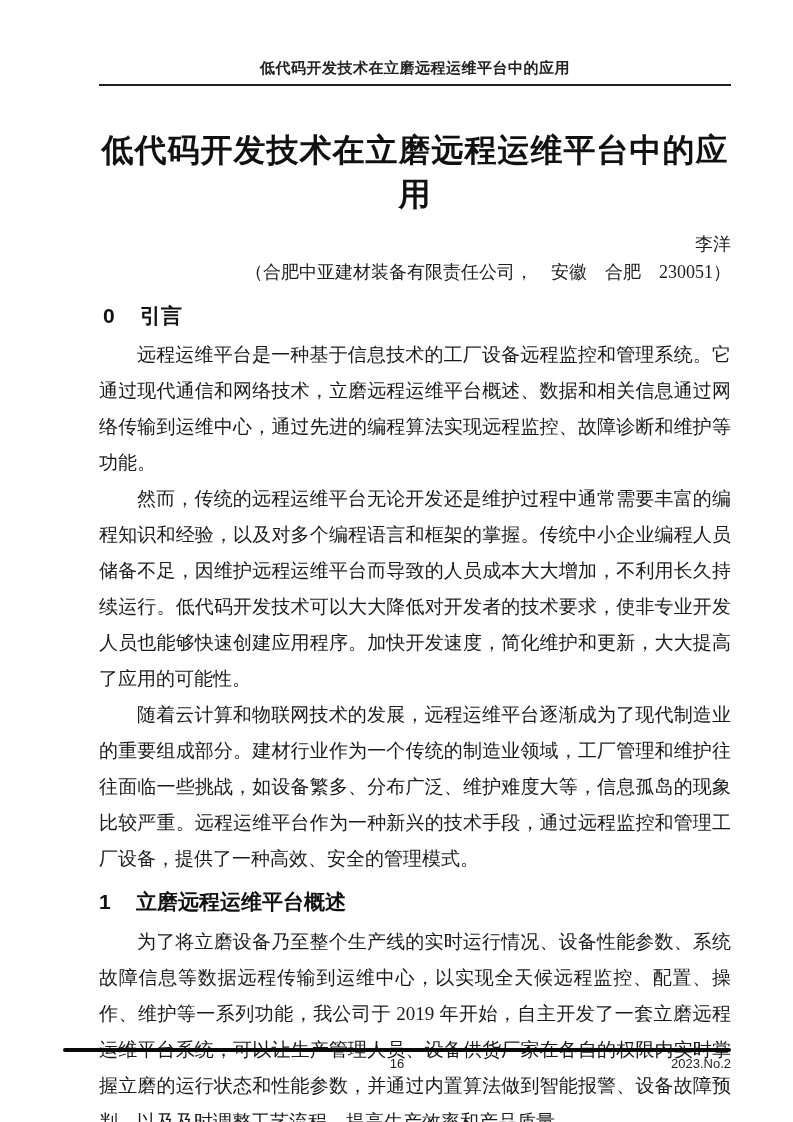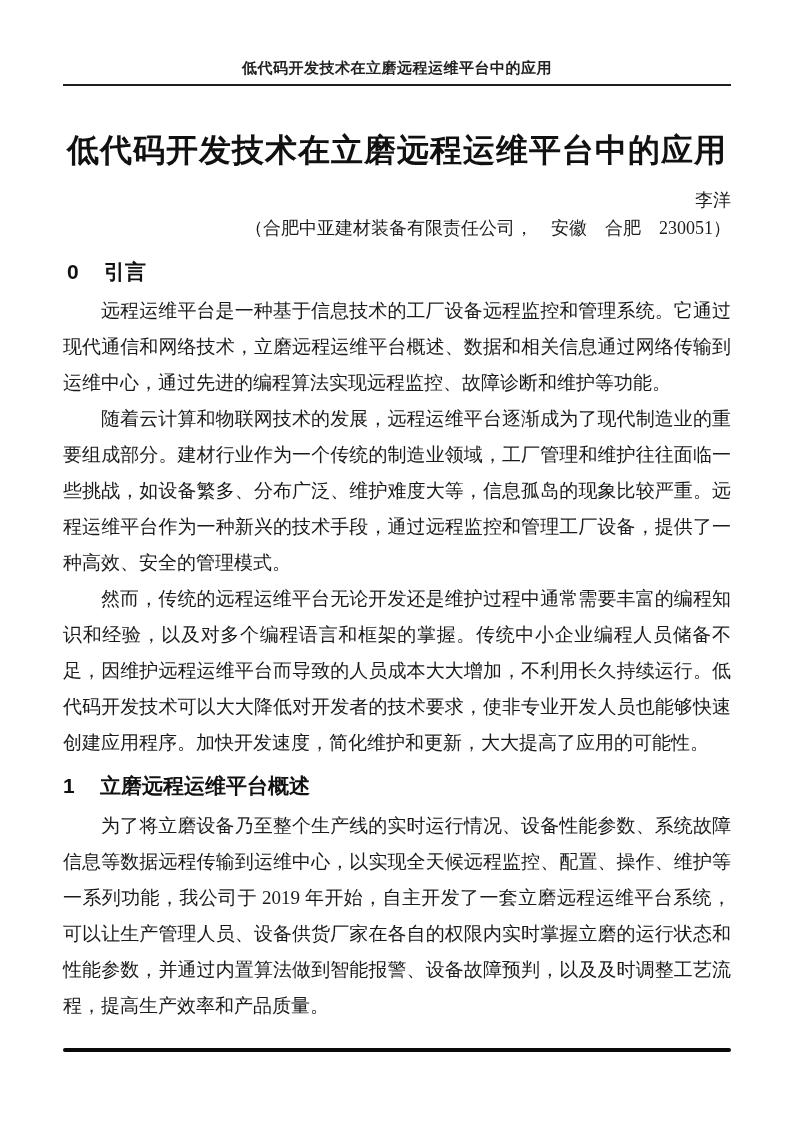--- a/index.html
+++ b/index.html
@@ -8,20 +8,21 @@
     font-family: "Liberation Serif", "DejaVu Serif", serif;
     color: #1c1c1c;
   }
   .page {
     position: relative;
     width: 793px;
     height: 1122px;
     margin: 0 auto;
     background: #ffffff;
     overflow: hidden;
+    padding-left: 36px;
   }
   .content-col { margin: 0 62px 0 63px; }
 
   
   .running-header {
     margin: 0 62px 0 63px;
     padding-top: 58px;
     padding-bottom: 6px;
     border-bottom: 2px solid #1f1f1f;
     text-align: center;
@@ -132,30 +133,34 @@
 
     <div class="author">李洋</div>
 
     <div class="affiliation">（合肥中亚建材装备有限责任公司，　安徽　合肥　230051）</div>
 
     <section class="sec-intro">
       <h2 class="section-heading">
         <span class="sec-num">0</span><span class="sec-title">引言</span>
       </h2>
       <p class="body-para">远程运维平台是一种基于信息技术的工厂设备远程监控和管理系统。它通过现代通信和网络技术，立磨远程运维平台概述、数据和相关信息通过网络传输到运维中心，通过先进的编程算法实现远程监控、故障诊断和维护等功能。</p>
+      <p class="body-para">然而，传统的远程运维平台无论开发还是维护过程中通常需要丰富的编程知识和经验，以及对多个编程语言和框架的掌握。传统中小企业编程人员储备不足，因维护远程运维平台而导致的人员成本大大增加，不利用长久持续运行。低代码开发技术可以大大降低对开发者的技术要求，使非专业开发人员也能够快速创建应用程序。加快开发速度，简化维护和更新，大大提高了应用的可能性。</p>
       <p class="body-para">随着云计算和物联网技术的发展，远程运维平台逐渐成为了现代制造业的重要组成部分。建材行业作为一个传统的制造业领域，工厂管理和维护往往面临一些挑战，如设备繁多、分布广泛、维护难度大等，信息孤岛的现象比较严重。远程运维平台作为一种新兴的技术手段，通过远程监控和管理工厂设备，提供了一种高效、安全的管理模式。</p>
-      <p class="body-para">然而，传统的远程运维平台无论开发还是维护过程中通常需要丰富的编程知识和经验，以及对多个编程语言和框架的掌握。传统中小企业编程人员储备不足，因维护远程运维平台而导致的人员成本大大增加，不利用长久持续运行。低代码开发技术可以大大降低对开发者的技术要求，使非专业开发人员也能够快速创建应用程序。加快开发速度，简化维护和更新，大大提高了应用的可能性。</p>
     </section>
 
     <section class="sec-overview">
       <h2 class="section-heading">
         <span class="sec-num">1</span><span class="sec-title">立磨远程运维平台概述</span>
       </h2>
       <p class="body-para">为了将立磨设备乃至整个生产线的实时运行情况、设备性能参数、系统故障信息等数据远程传输到运维中心，以实现全天候远程监控、配置、操作、维护等一系列功能，我公司于 2019 年开始，自主开发了一套立磨远程运维平台系统，可以让生产管理人员、设备供货厂家在各自的权限内实时掌握立磨的运行状态和性能参数，并通过内置算法做到智能报警、设备故障预判，以及及时调整工艺流程，提高生产效率和产品质量。</p>
     </section>
 
   </main>
 
   <footer class="page-footer">
     <div class="footer-rule"></div>
+    <div class="footer-row">
+      <span class="page-number">16</span>
+      <span class="issue">2023.No.2</span>
+    </div>
   </footer>
 
 </div>
 
 </body></html>

